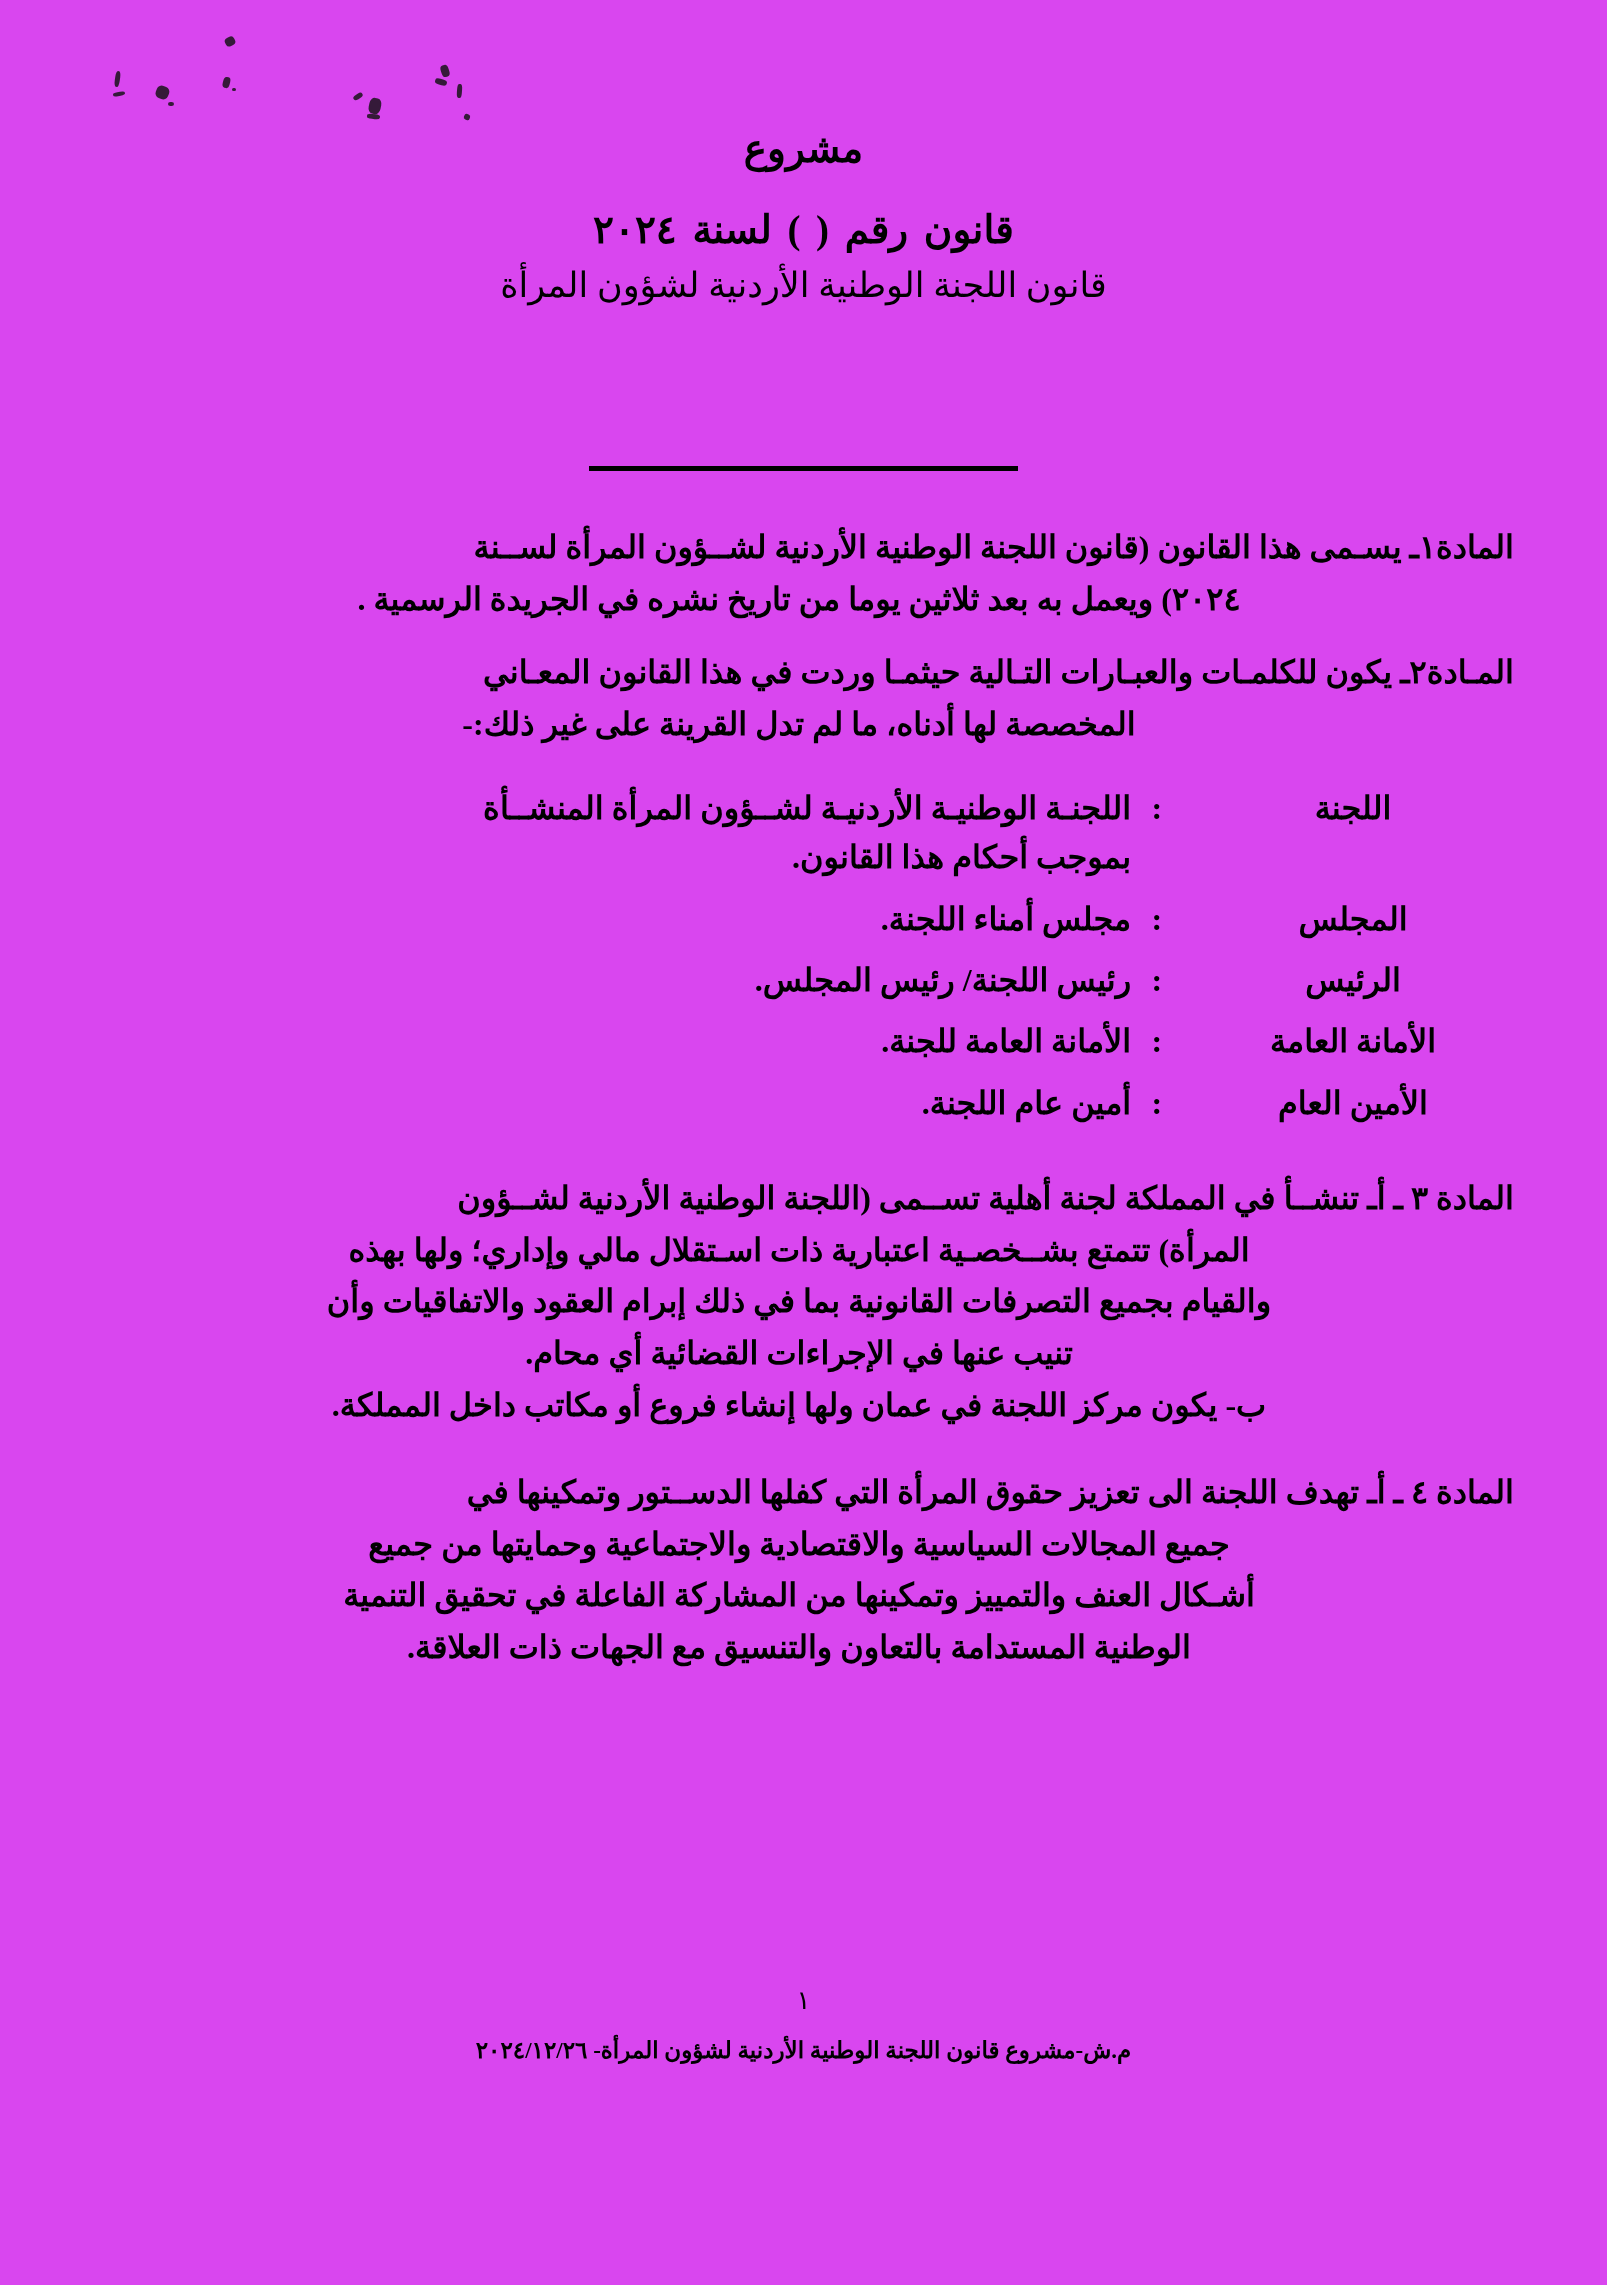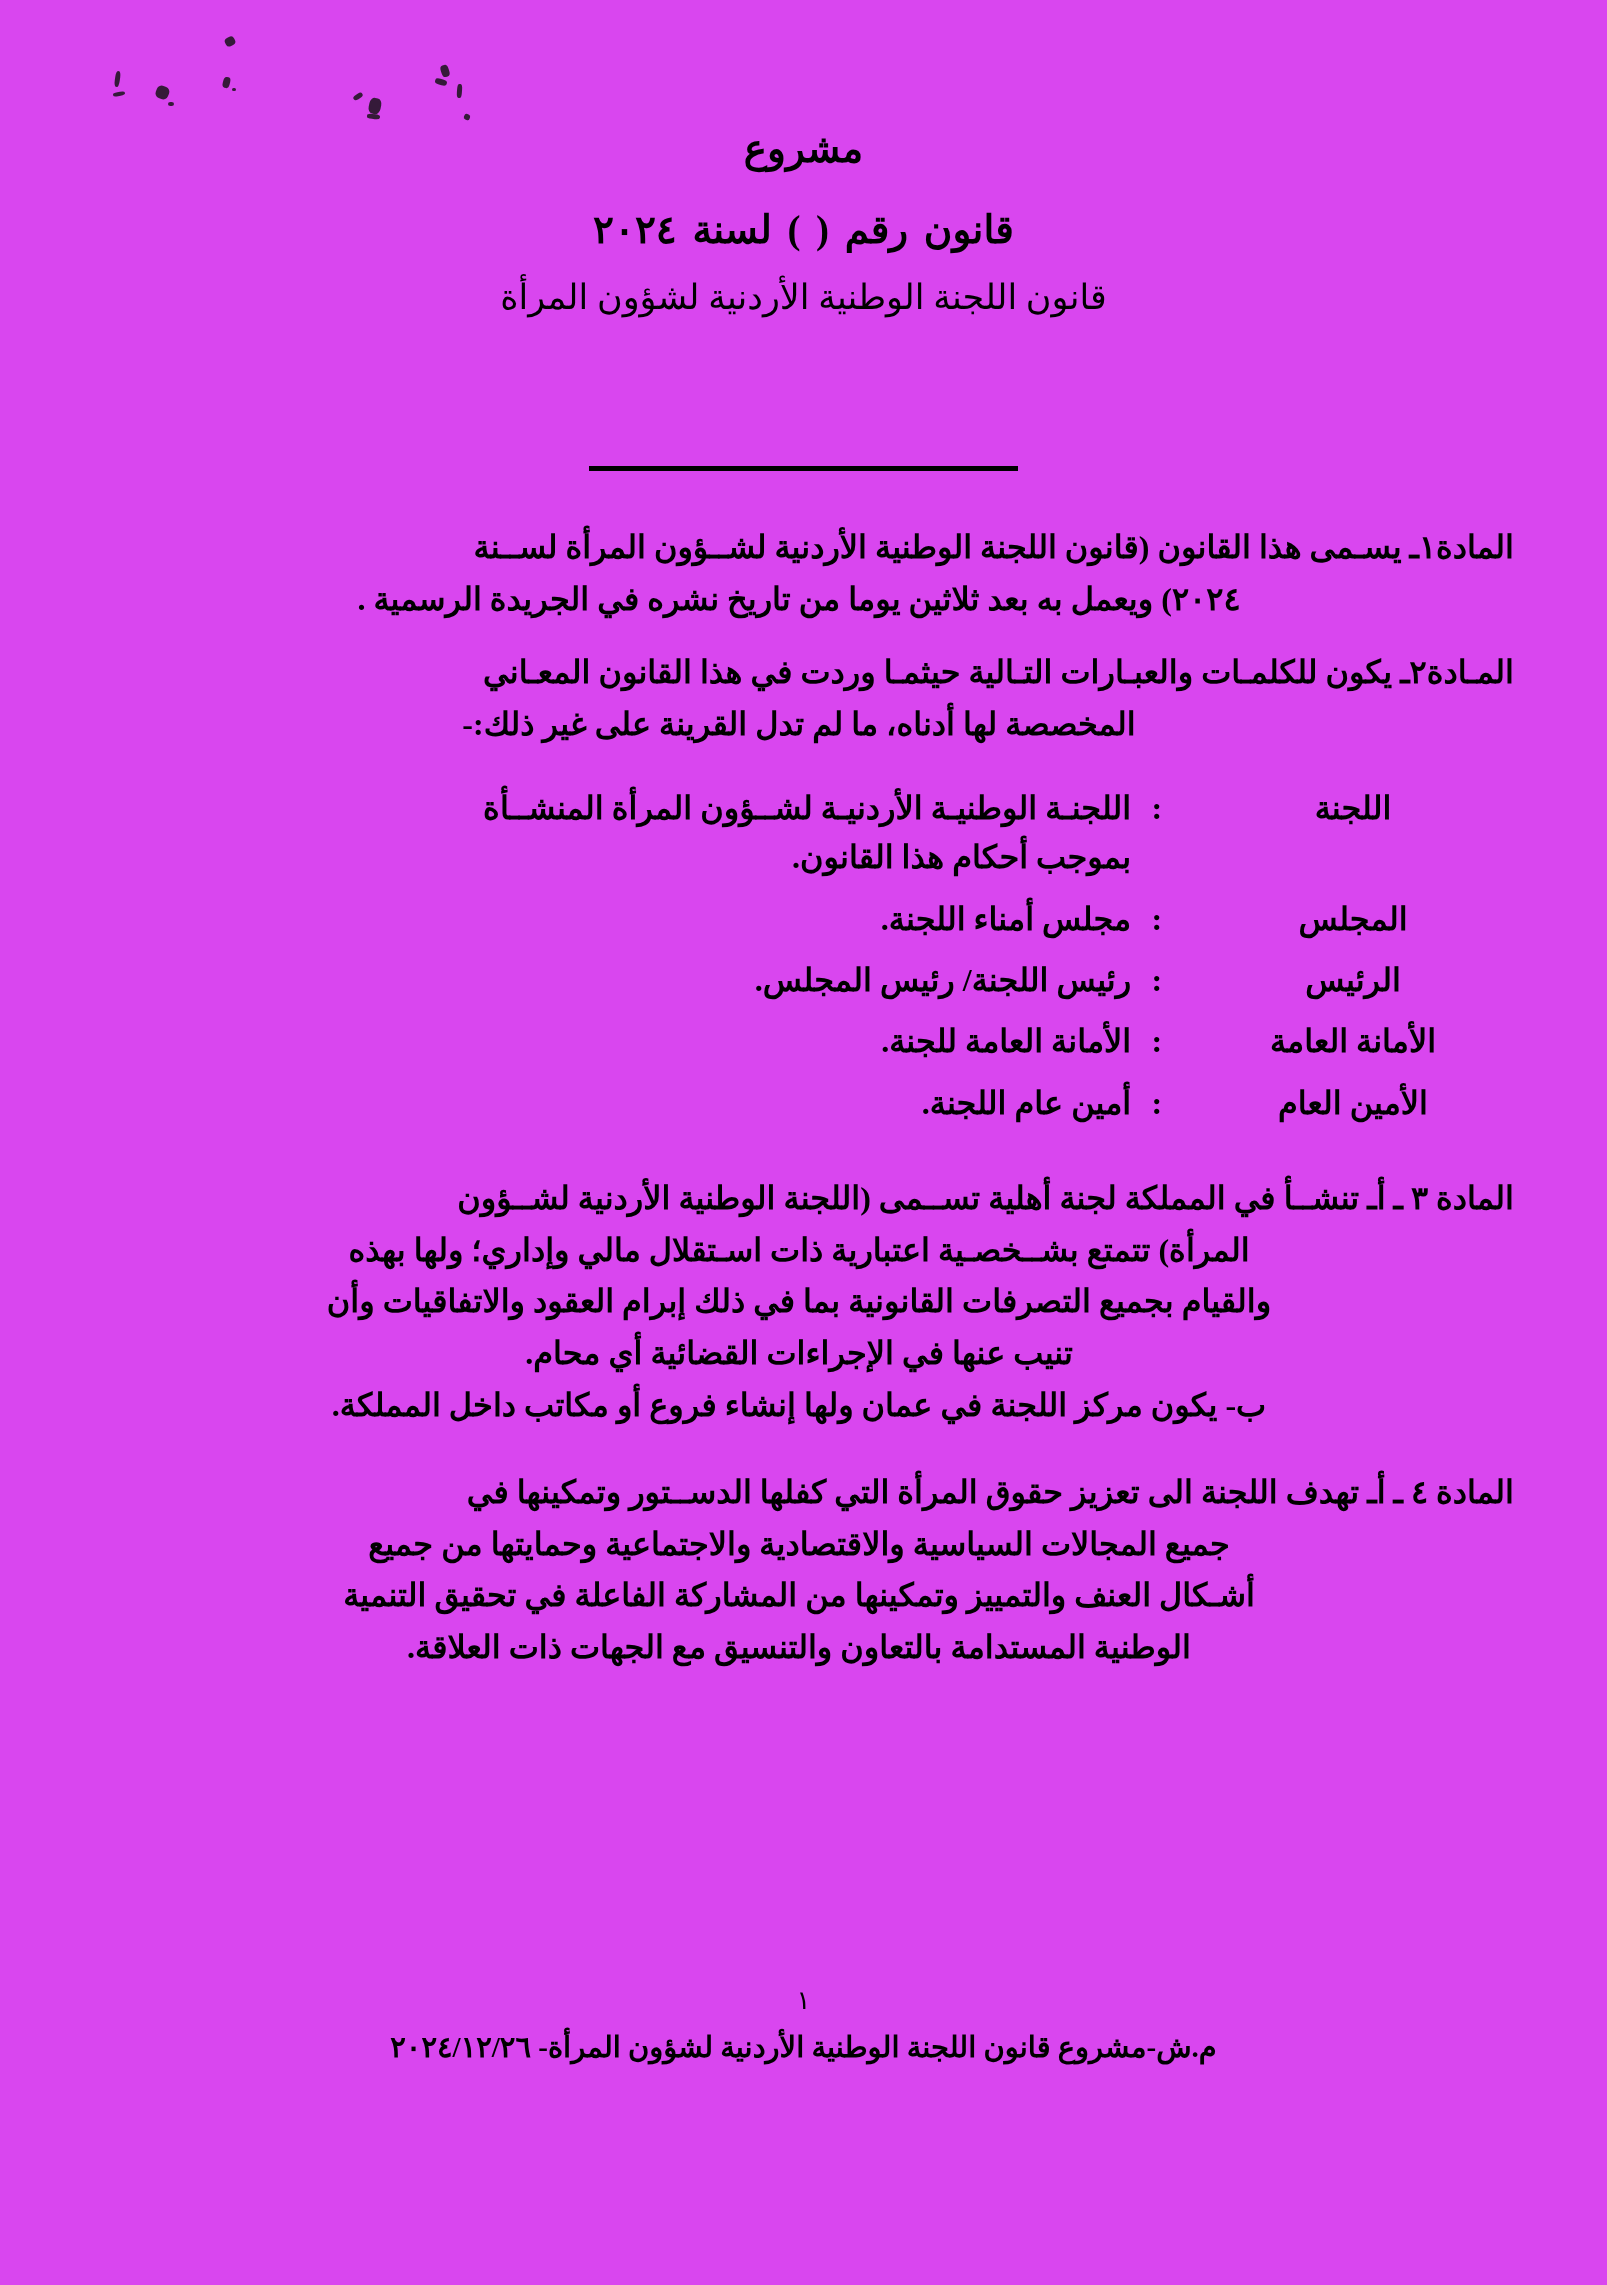--- a/index.html
+++ b/index.html
@@ -65,21 +65,21 @@
     font-size: 39px;
     font-weight: bold;
     letter-spacing: 0;
     line-height: 1.25;
     margin-bottom: 31px;
   }
   .title-law {
     font-size: 39px;
     font-weight: bold;
     line-height: 1.3;
-    margin-bottom: 20px;
+    margin-bottom: 8px;
     word-spacing: 5.9px;
   }
   .title-sub {
     font-size: 35px;
     font-weight: normal;
     line-height: 1.3;
   }
 
   .rule {
     position: absolute;
@@ -164,21 +164,21 @@
     text-align: center;
     font-size: 26px;
     font-weight: normal;
   }
   .footer-note {
     position: absolute;
     bottom: 222px;
     left: 0;
     right: 0;
     text-align: center;
-    font-size: 29px;
+    font-size: 23px;
     font-weight: bold;
     letter-spacing: 0;
   }
 </style>
 </head>
 <body>
 
 <div class="page">
 
   <div class="scan-marks">

